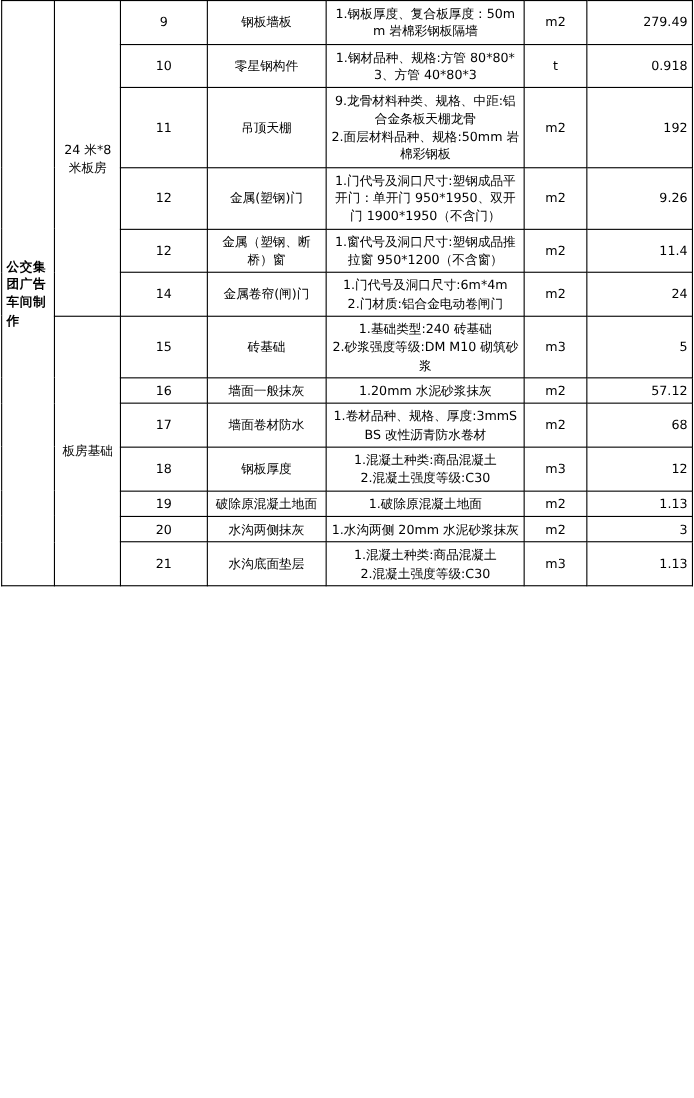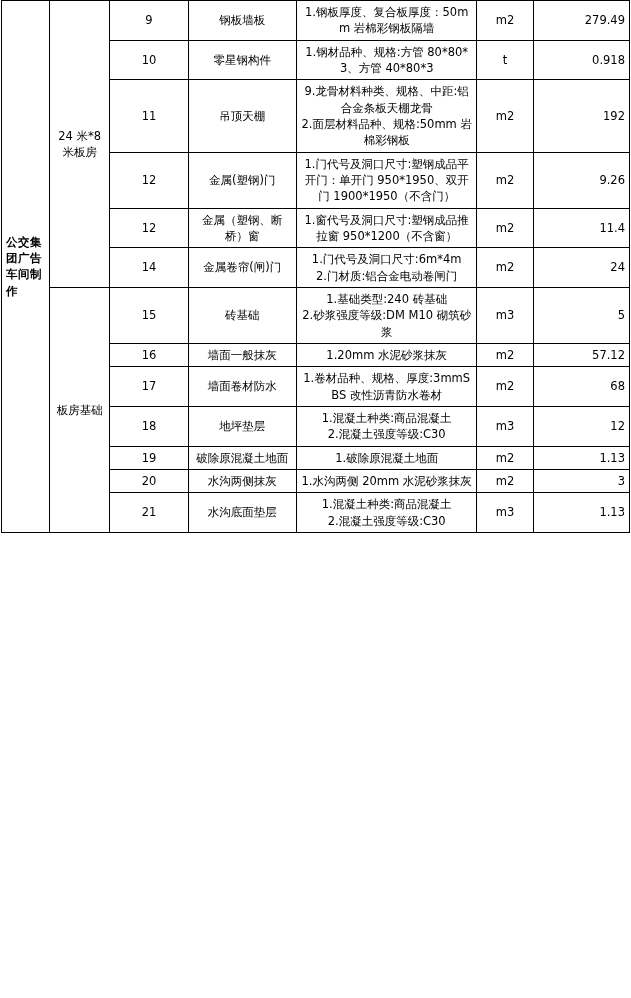--- a/index.html
+++ b/index.html
@@ -186,21 +186,21 @@
         <td class="name">墙面卷材防水</td>
         <td class="desc">
           <span class="desc-line">1.卷材品种、规格、厚度:3mmSBS 改性沥青防水卷材</span>
         </td>
         <td class="unit">m2</td>
         <td class="qty">68</td>
       </tr>
 
       <tr>
         <td class="no">18</td>
-        <td class="name">地坪垫层</td>
+        <td class="name">钢板厚度</td>
         <td class="desc">
           <span class="desc-line">1.混凝土种类:商品混凝土</span>
           <span class="desc-line">2.混凝土强度等级:C30</span>
         </td>
         <td class="unit">m3</td>
         <td class="qty">12</td>
       </tr>
 
       <tr>
         <td class="no">19</td>

